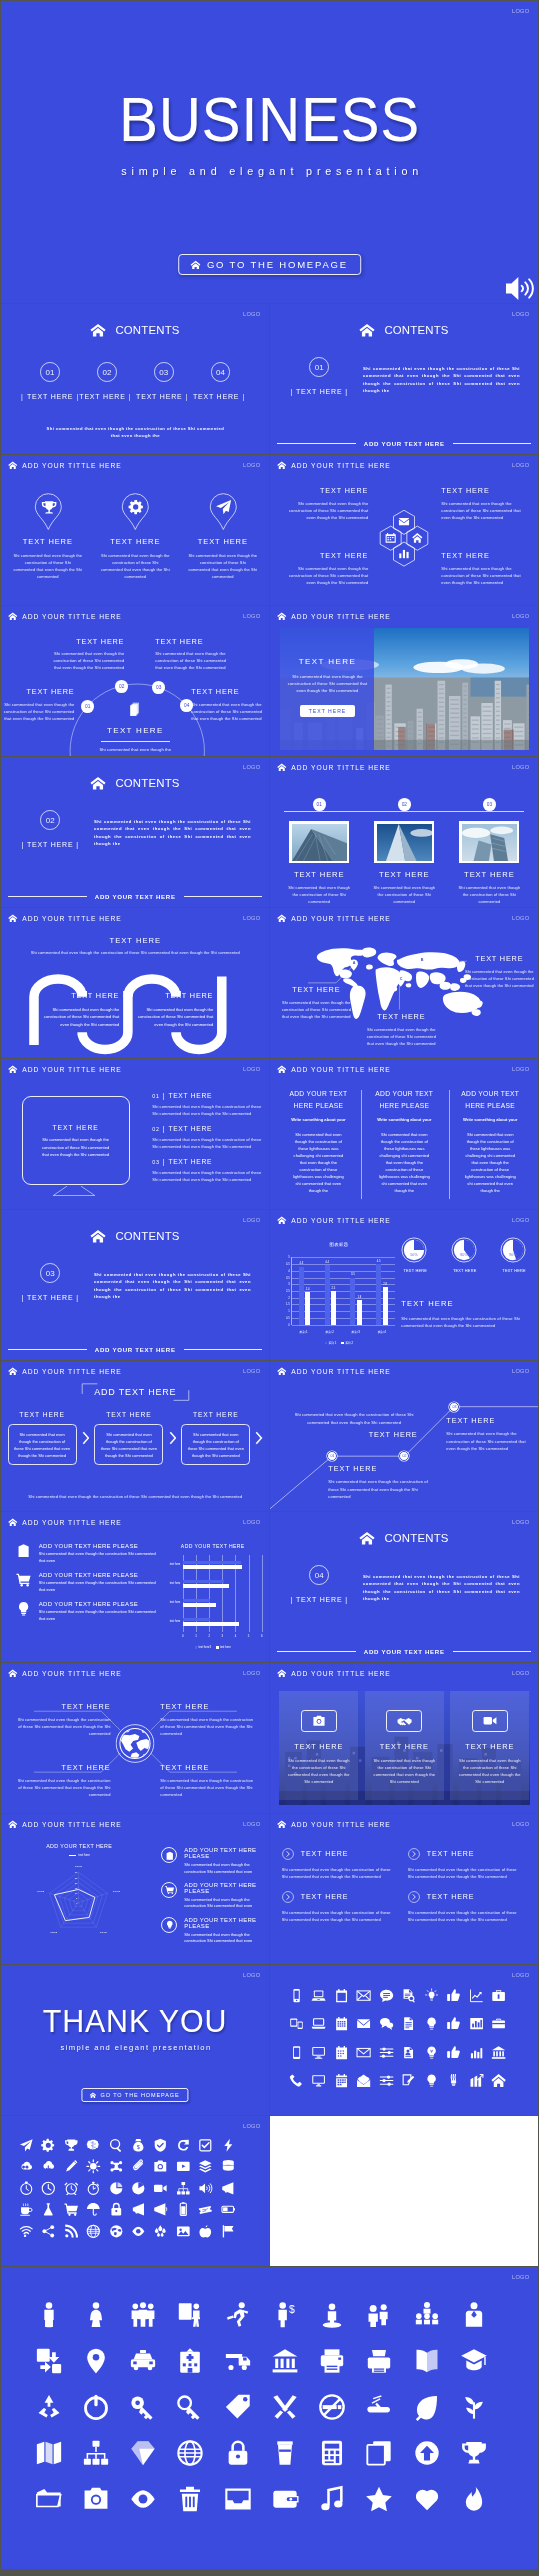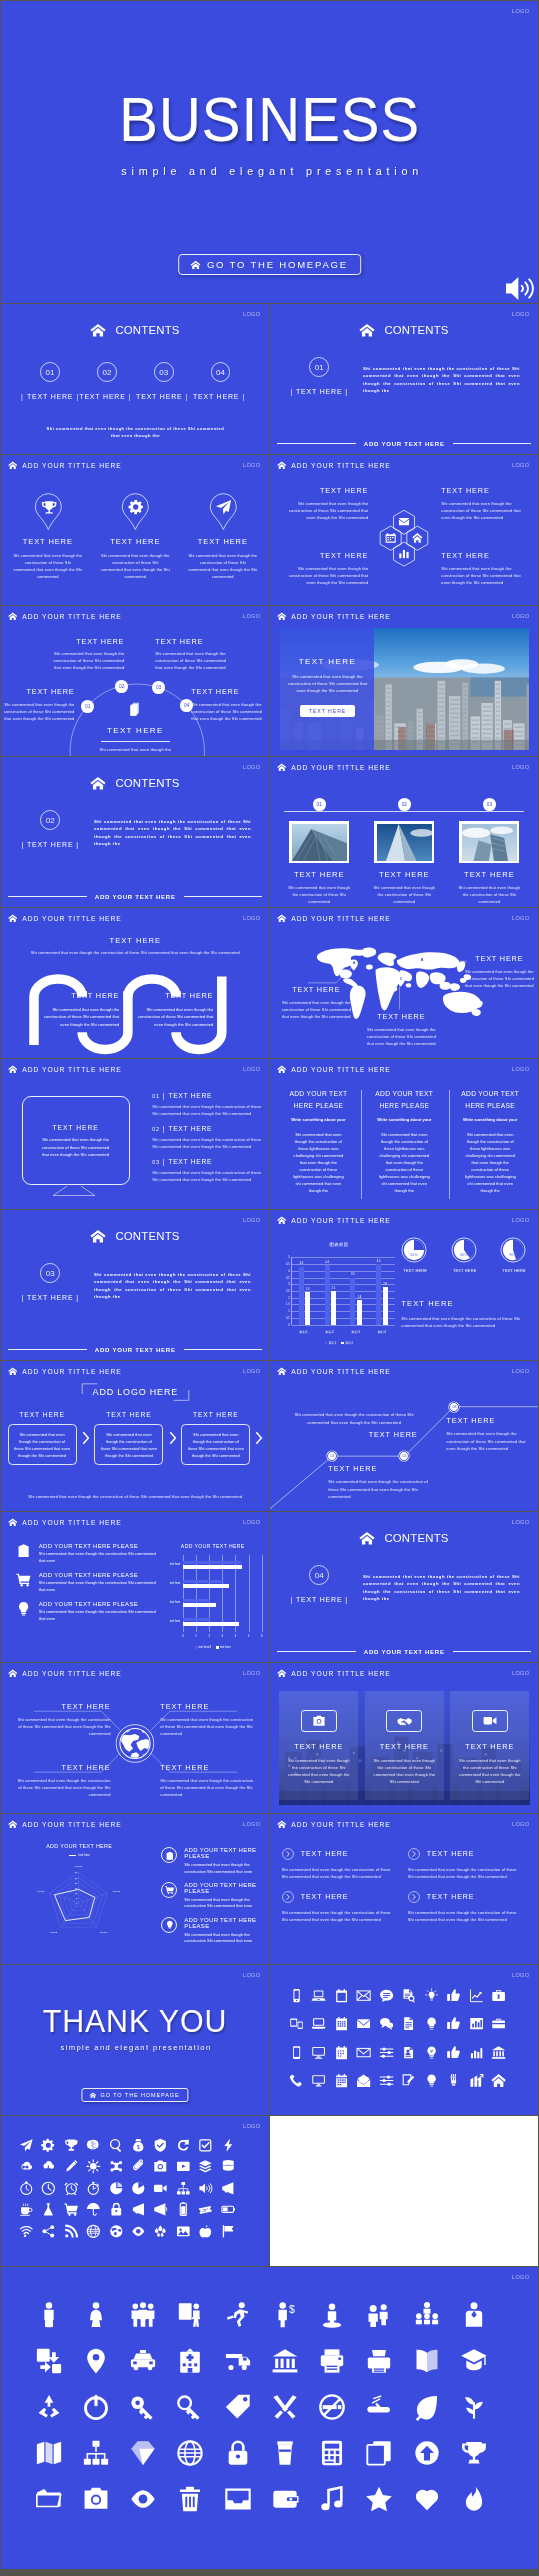--- a/index.html
+++ b/index.html
@@ -1163,21 +1163,21 @@
               <path d="M12 7.5 4.4 13.4V20.4h5.1v-5h5v5h5.1v-7z"></path>
             </svg>
           </span>
           <span class="t">ADD YOUR TITTLE HERE</span>
         </div>
   <div class="logo">LOGO</div>
   <svg style="position:absolute;left:0;top:0" viewBox="0 0 424 238" width="269" height="151">
     <path d="M152 36 L128 36 L128 52" fill="none" stroke="rgba(255,255,255,.9)" stroke-width="1"></path>
     <path d="M272 62 L296 62 L296 46" fill="none" stroke="rgba(255,255,255,.9)" stroke-width="1"></path>
   </svg>
-  <div class="ar-head">ADD LOGO HERE</div>
+  <div class="ar-head">ADD TEXT HERE</div>
   <div class="ar-items">
     <div class="ar-col">
             <div class="l">TEXT HERE</div>
             <div class="ar-box">Shi commented that even though the construction of these Shi commented that even though the Shi commented</div>
           </div>
     <div class="ar-chev">
             <svg viewBox="0 0 12 22" width="7.6" height="14" fill="none" stroke="#fff" stroke-width="2.6">
               <path d="M2 2 L10 11 L2 20"></path>
             </svg>
           </div>

